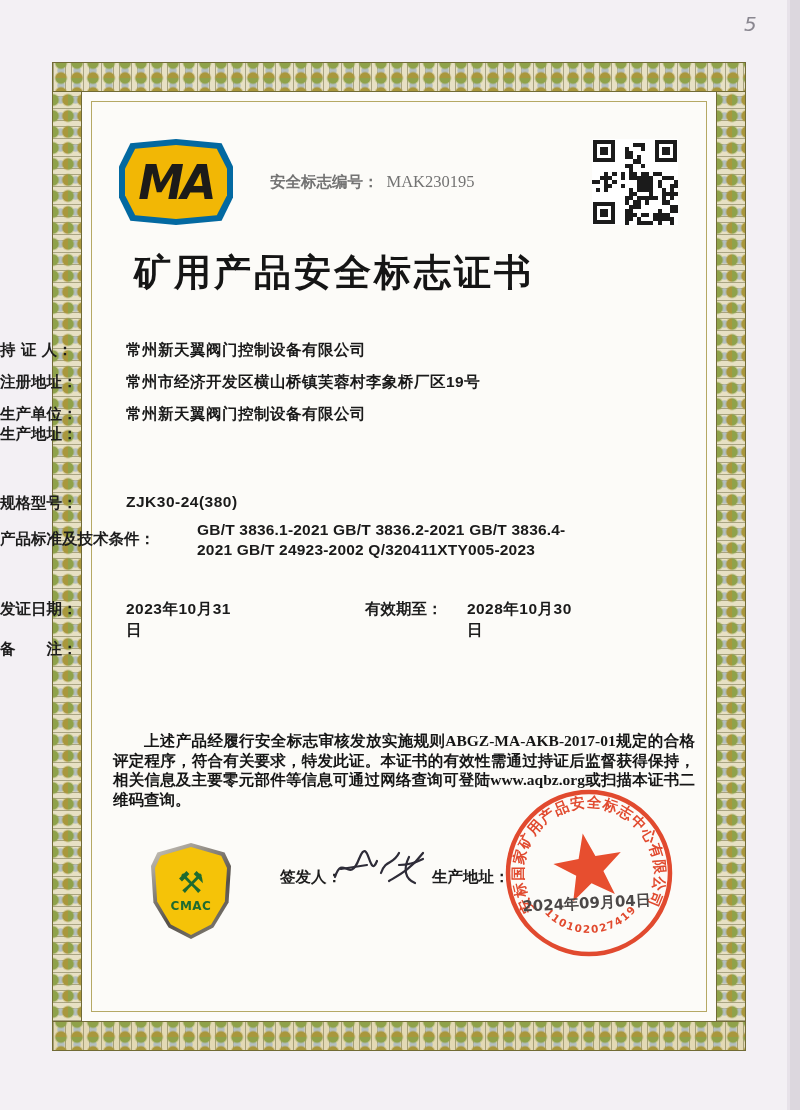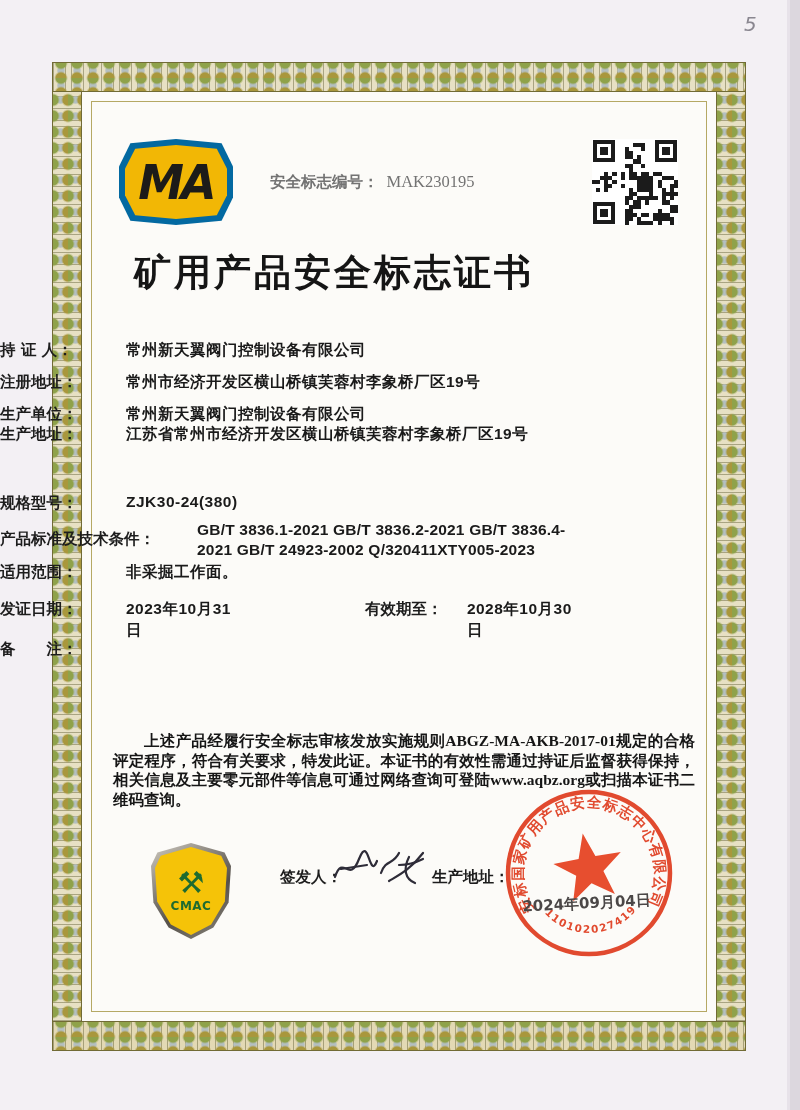--- a/index.html
+++ b/index.html
@@ -264,33 +264,28 @@
   <div class="row r-reg">
     <span class="lbl">注册地址：</span>
     <span class="val">常州市经济开发区横山桥镇芙蓉村李象桥厂区19号</span>
   </div>
   <div class="row r-unit">
     <span class="lbl">生产单位：</span>
     <span class="val">常州新天翼阀门控制设备有限公司</span>
   </div>
   <div class="row r-addr">
     <span class="lbl">生产地址：</span>
-    <span class="val">江苏省常州市经济开发区横山桥镇芙蓉村李象桥厂区19号</span>
   </div>
   <div class="row r-model">
     <span class="lbl">规格型号：</span>
     <span class="val">ZJK30-24(380)</span>
   </div>
   <div class="row r-std">
     <span class="lbl wide">产品标准及技术条件：</span>
     <span class="val std">GB/T 3836.1-2021 GB/T 3836.2-2021 GB/T 3836.4-2021 GB/T 24923-2002 Q/320411XTY005-2023</span>
-  </div>
-  <div class="row r-scope">
-    <span class="lbl">适用范围：</span>
-    <span class="val">非采掘工作面。</span>
   </div>
   <div class="row r-dates">
     <span class="lbl">发证日期：</span>
     <span class="val">2023年10月31日</span>
     <span class="pair2">
       <span class="lbl">有效期至：</span>
       <span class="val">2028年10月30日</span>
     </span>
   </div>
   <div class="row r-remark">

